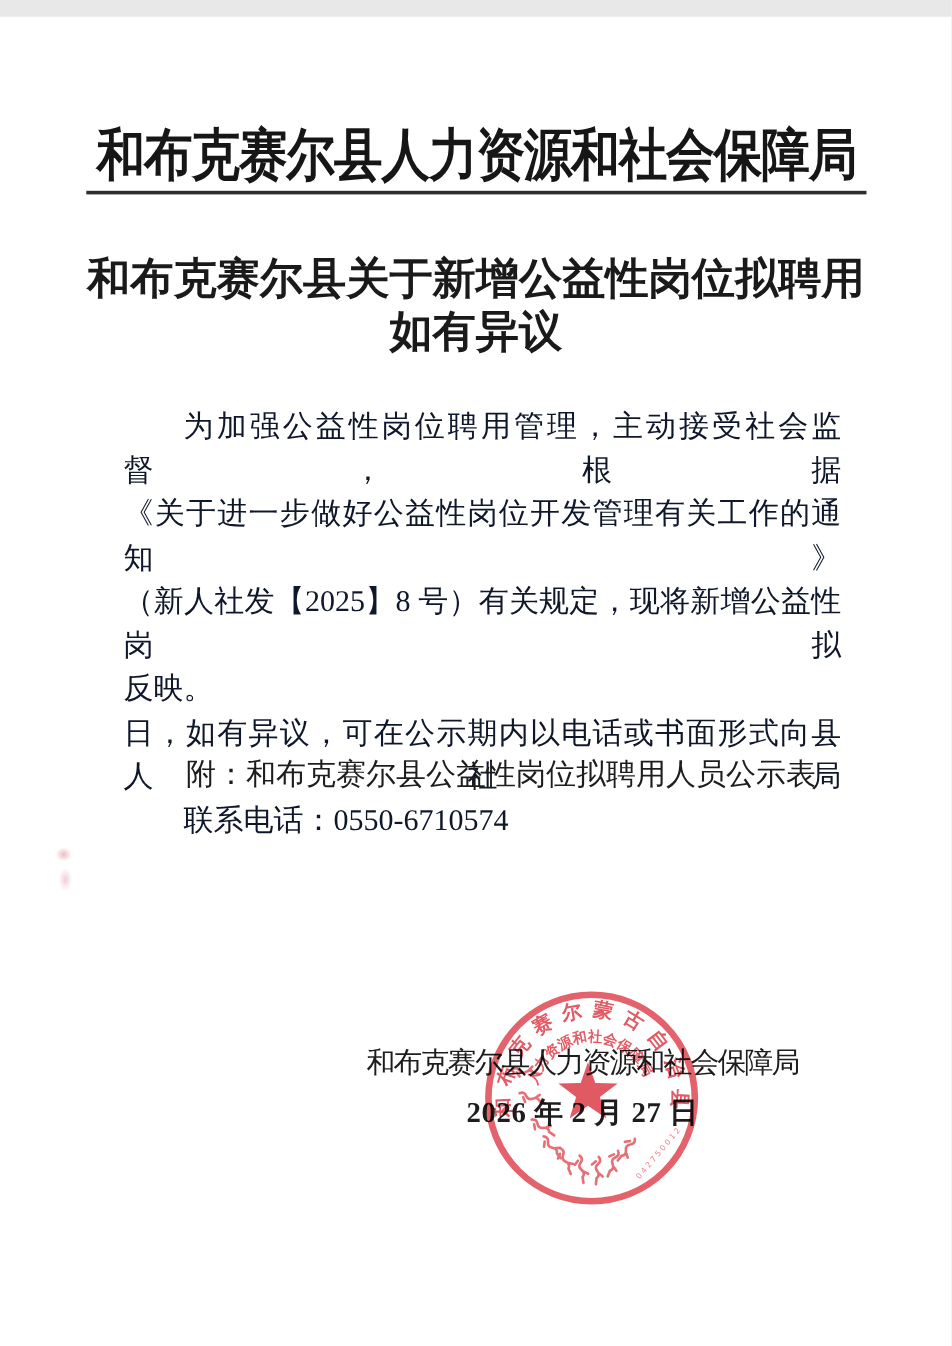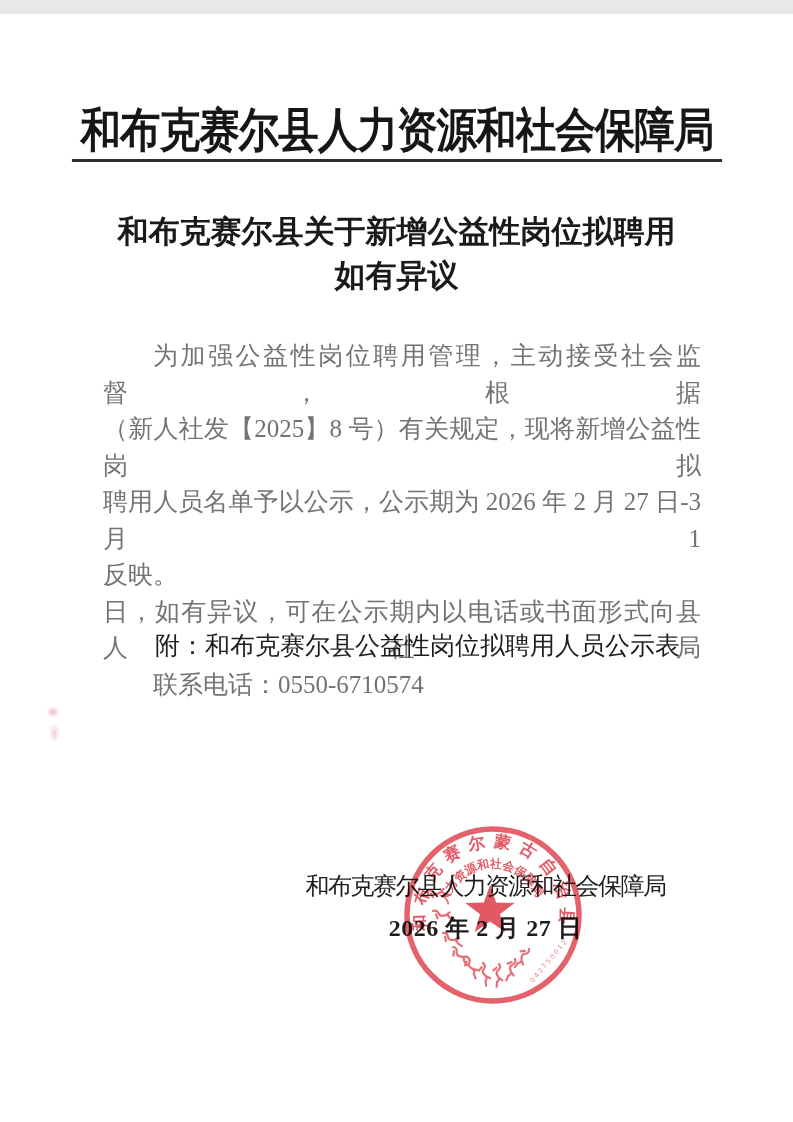--- a/index.html
+++ b/index.html
@@ -36,35 +36,35 @@
     white-space: nowrap;
   }
 
   
   .doc-title {
     position: absolute;
     top: 196px;
     left: 60px;
     width: 673px;
     text-align: center;
-    font-size: 31px;
+    font-size: 36px;
     font-weight: bold;
     line-height: 44px;
     color: #1a1a1a;
   }
 
   
   .body-text {
     position: absolute;
     top: 324px;
     left: 103px;
     width: 598px;
     font-size: 25px;
     line-height: 36.5px;
-    color: #737373;
+    color: #0f172a;
   }
   .body-text .line { min-height: 36.5px; }
   .body-text .justify {
     text-align: justify;
     text-align-last: justify;
   }
   .body-text .indent { text-indent: 2em; }
 
   
   .attachment {
@@ -126,22 +126,22 @@
     <span class="agency">和布克赛尔县人力资源和社会保障局</span>
   </div>
 
   <div class="doc-title">
     <div>和布克赛尔县关于新增公益性岗位拟聘用</div>
     <div>如有异议</div>
   </div>
 
   <div class="body-text">
     <div class="line justify indent">为加强公益性岗位聘用管理，主动接受社会监督，根据</div>
+    <div class="line justify">《关于进一步做好公益性岗位开发管理有关工作的通知》</div>
     <div class="line justify">（新人社发【2025】8 号）有关规定，现将新增公益性岗拟</div>
-    <div class="line justify">聘用人员名单予以公示，公示期为 2026 年 2 月 27 日-3 月 1</div>
     <div class="line">反映。</div>
     <div class="line justify">日，如有异议，可在公示期内以电话或书面形式向县人社局</div>
     <div class="line indent">联系电话：0550-6710574</div>
   </div>
 
   <div class="attachment">附：和布克赛尔县公益性岗位拟聘用人员公示表</div>
 
   <div class="signature">
     <div class="agency-line">和布克赛尔县人力资源和社会保障局</div>
     <div class="date-line">2026 年 2 月 27 日</div>

